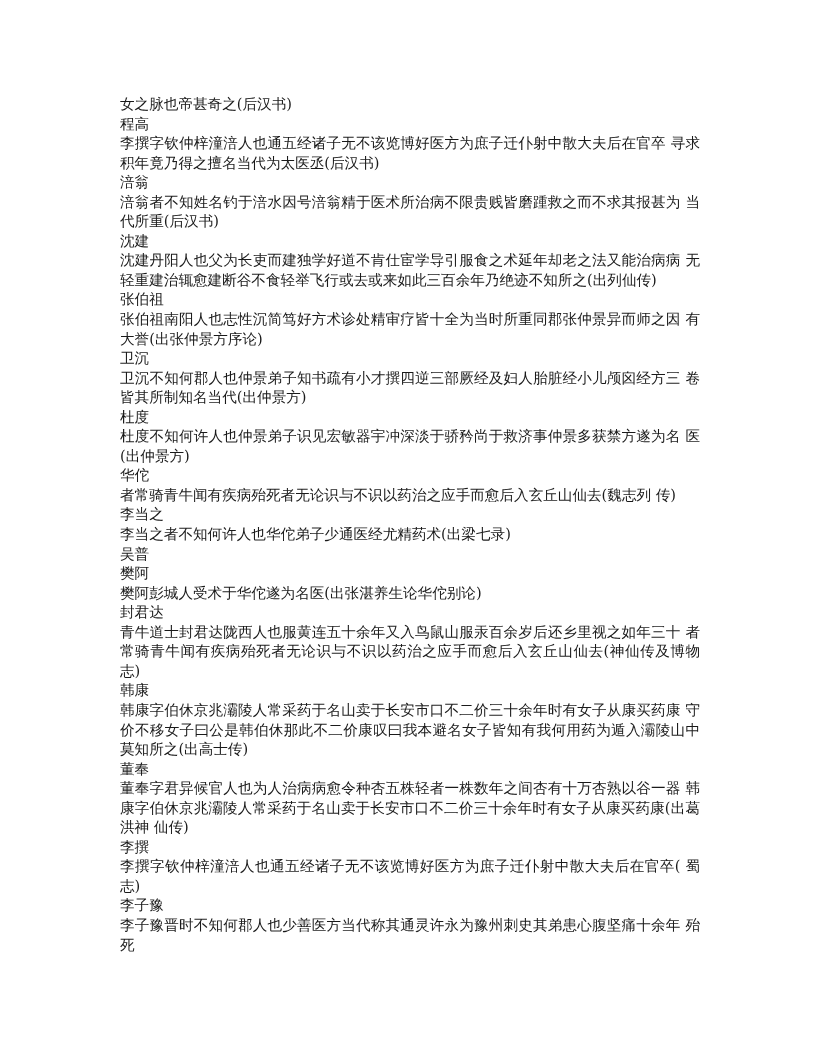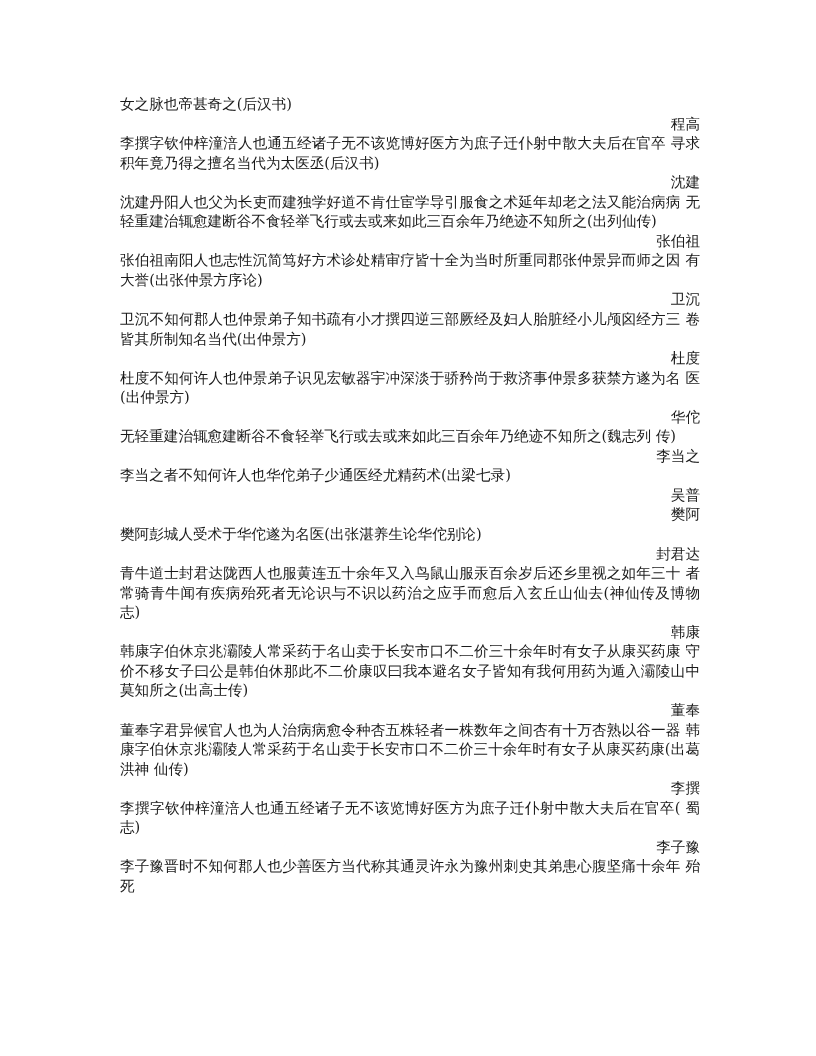--- a/index.html
+++ b/index.html
@@ -7,52 +7,56 @@
     .page {
       position: absolute;
       left: 120px;
       top: 94px;
       width: 580px;
       font-family: "DejaVu Serif", "Liberation Serif", serif;
       font-size: 14.6px;
       line-height: 19.55px;
       color: #1a1a1a;
     }
-    .entry-title, .entry-body { margin: 0; padding: 0; text-align: right; }
+    .entry-title, .entry-body { margin: 0; padding: 0; }
     .entry-body { text-align: justify; text-justify: inter-character; }
   </style>
 </head>
 <body>
 
 <div class="page">
   <p class="entry-body">女之脉也帝甚奇之(后汉书)</p>
   <div id="entries">
       <div>
         <p class="entry-title">程高</p>
         <p class="entry-body">李撰字钦仲梓潼涪人也通五经诸子无不该览博好医方为庶子迁仆射中散大夫后在官卒  寻求积年竟乃得之擅名当代为太医丞(后汉书)</p>
+      </div>
+      <div>
+        <p class="entry-title">涪翁</p>
+        <p class="entry-body">涪翁者不知姓名钓于涪水因号涪翁精于医术所治病不限贵贱皆磨踵救之而不求其报甚为  当代所重(后汉书)</p>
       </div>
       <div>
         <p class="entry-title">沈建</p>
         <p class="entry-body">沈建丹阳人也父为长吏而建独学好道不肯仕宦学导引服食之术延年却老之法又能治病病  无轻重建治辄愈建断谷不食轻举飞行或去或来如此三百余年乃绝迹不知所之(出列仙传)</p>
       </div>
       <div>
         <p class="entry-title">张伯祖</p>
         <p class="entry-body">张伯祖南阳人也志性沉简笃好方术诊处精审疗皆十全为当时所重同郡张仲景异而师之因  有大誉(出张仲景方序论)</p>
       </div>
       <div>
         <p class="entry-title">卫沉</p>
         <p class="entry-body">卫沉不知何郡人也仲景弟子知书疏有小才撰四逆三部厥经及妇人胎脏经小儿颅囟经方三  卷皆其所制知名当代(出仲景方)</p>
       </div>
       <div>
         <p class="entry-title">杜度</p>
         <p class="entry-body">杜度不知何许人也仲景弟子识见宏敏器宇冲深淡于骄矜尚于救济事仲景多获禁方遂为名  医(出仲景方)</p>
       </div>
       <div>
         <p class="entry-title">华佗</p>
-        <p class="entry-body">无轻重建治辄愈建断谷不食轻举飞行或去或来如此三百余年乃绝迹不知所之(魏志列  传)</p>
+        <p class="entry-body">者常骑青牛闻有疾病殆死者无论识与不识以药治之应手而愈后入玄丘山仙去(魏志列  传)</p>
       </div>
       <div>
         <p class="entry-title">李当之</p>
         <p class="entry-body">李当之者不知何许人也华佗弟子少通医经尤精药术(出梁七录)</p>
       </div>
       <div>
         <p class="entry-title">吴普</p>
       </div>
       <div>
         <p class="entry-title">樊阿</p>

